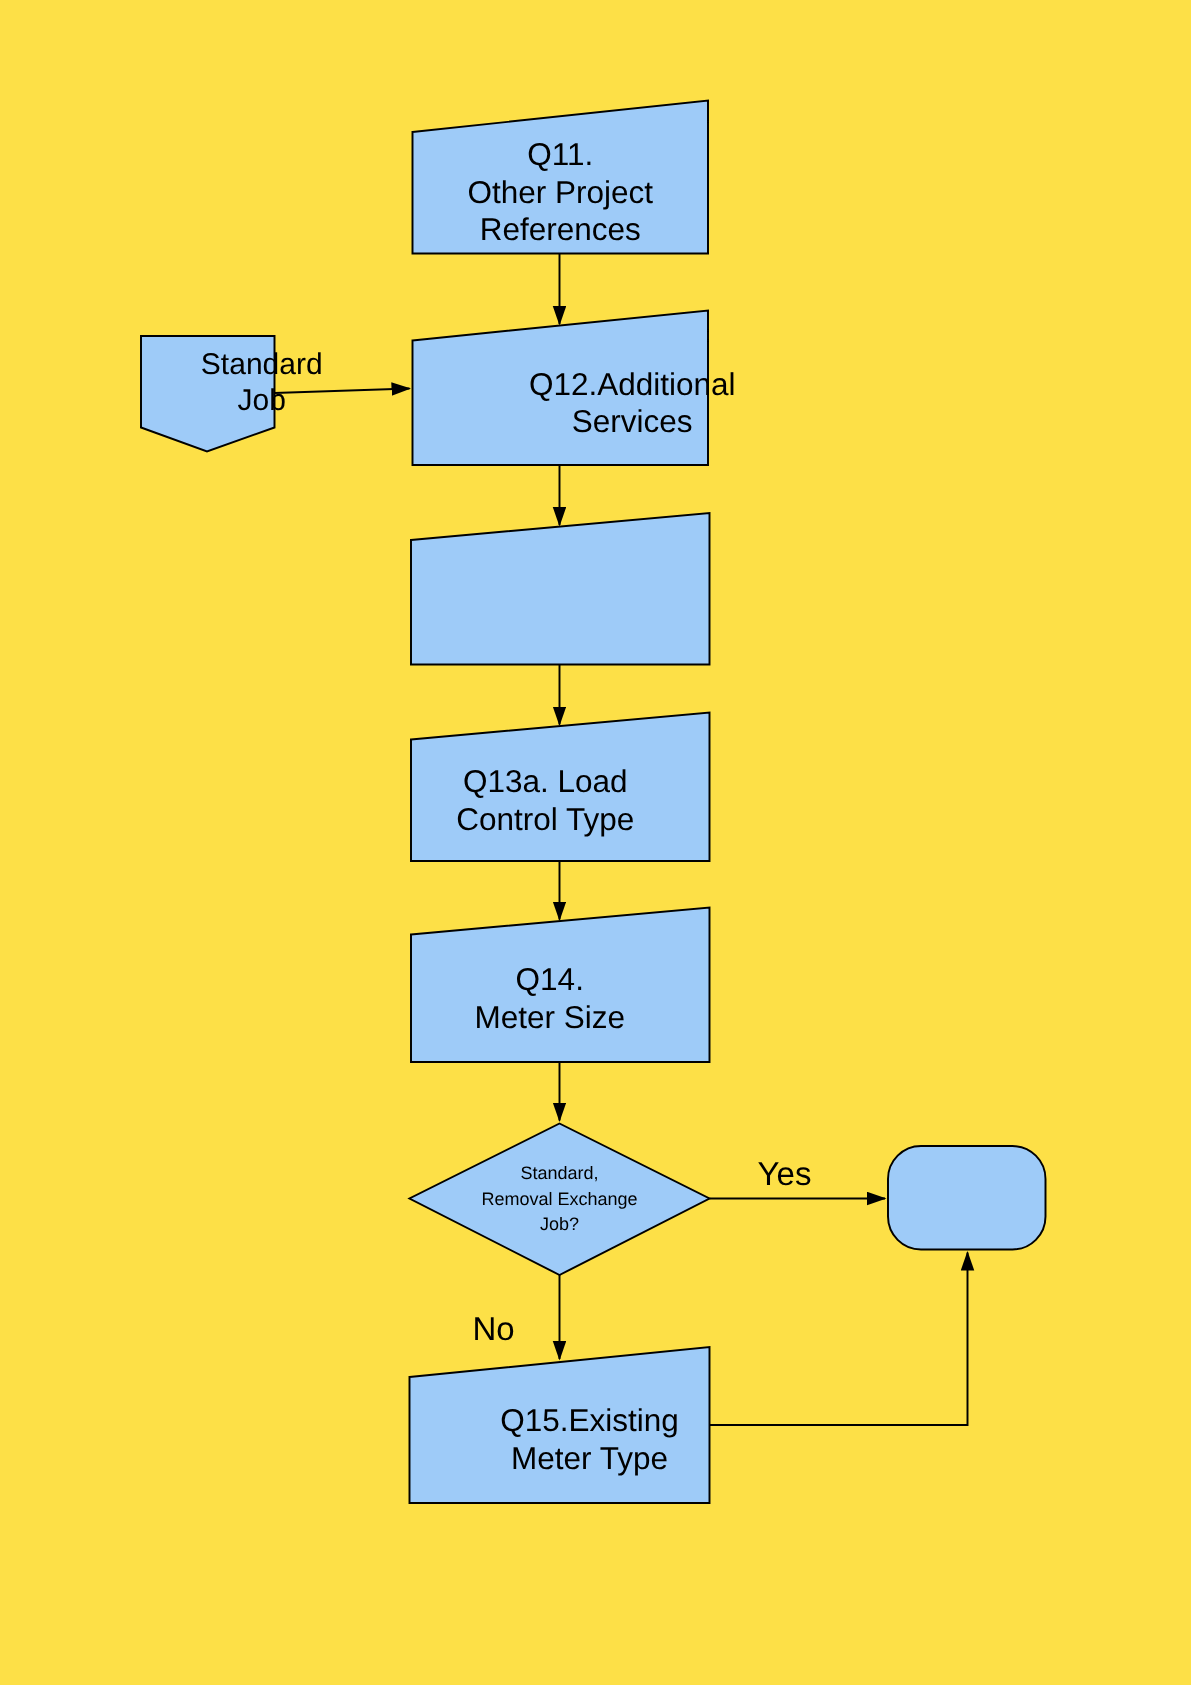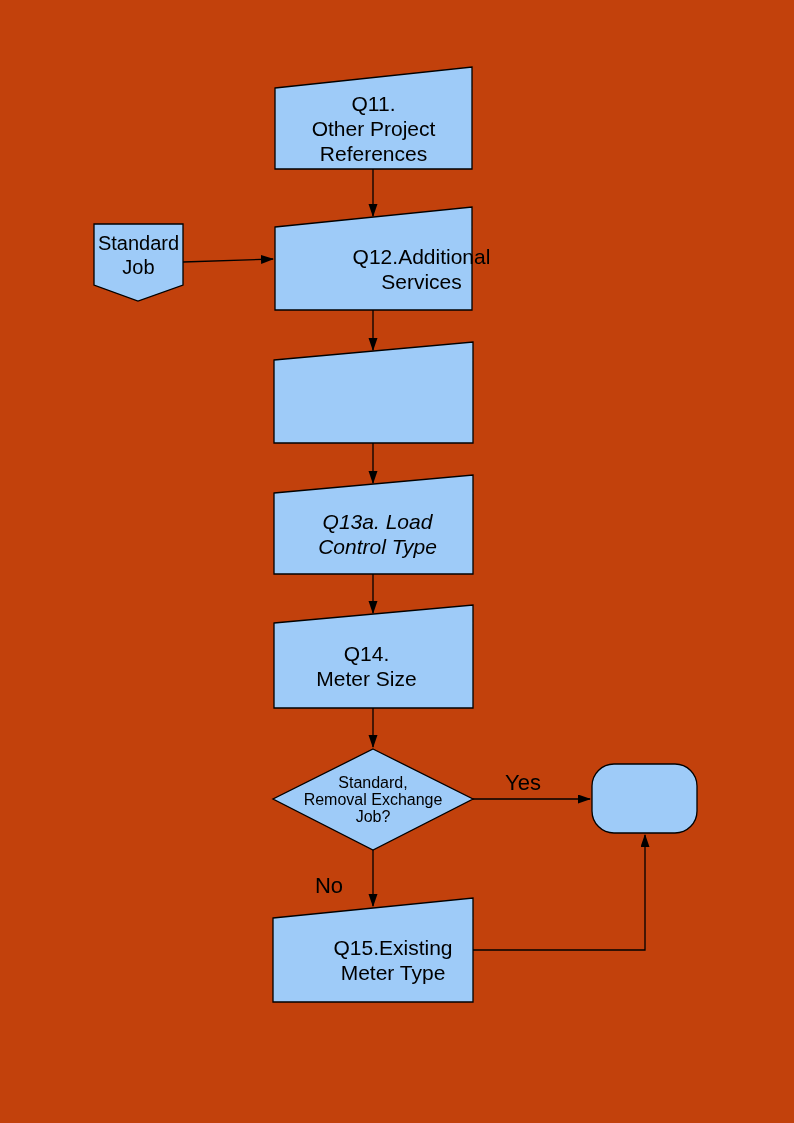--- a/index.html
+++ b/index.html
@@ -5,41 +5,41 @@
   html, body {
     margin: 0;
     padding: 0;
     background: #ffffff;
     font-family: "Liberation Sans", sans-serif;
   }
   .stage {
     position: relative;
     width: 794px;
     height: 1123px;
-    background: #c2410c;
+    background: #fde047;
     overflow: hidden;
   }
   .stage svg {
     position: absolute;
     left: 0;
     top: 0;
   }
   .label {
     position: absolute;
     display: flex;
     align-items: center;
     justify-content: center;
     text-align: center;
     color: #000000;
     white-space: pre-line;
     pointer-events: none;
   }
   .node-label   { font-size: 21px; line-height: 25px; }
   .sj-label     { font-size: 20px; line-height: 24px; }
-  .diamond-label{ font-size: 16px; line-height: 17px; }
+  .diamond-label{ font-size: 12px; line-height: 17px; }
   .end-label    { font-size: 21px; }
   .edge-label   { font-size: 22px; }
   polygon.node, rect.node {
     stroke: #000000;
     stroke-width: 1.3;
   }
   .connector {
     stroke: #000000;
     stroke-width: 1.3;
     fill: none;
@@ -91,28 +91,28 @@
 
     <line class="connector" x1="373" y1="850" x2="373" y2="906" marker-end="url(#arrow)"></line>
 
     <path class="connector" d="M473,950 L645,950 L645,835" marker-end="url(#arrow)"></path>
   </svg>
 
   <div class="label node-label" style="left:275px; top:88px; width:197px; height:81px;">Q11.
 Other Project
 References</div>
 
-  <div class="label sj-label" style="left:94px; top:224px; width:89px; height:61px;">Standard
+  <div class="label sj-label" style="left:94px; top:224px; width:89px; height:61px;padding-left:36px;">Standard
 Job</div>
 
   <div class="label node-label" style="left:275px; top:227px; width:197px; height:83px;margin-left:48px;">Q12.Additional
 Services</div>
 
 
-  <div class="label node-label" style="left:278px; top:493px; width:199px; height:81px;font-style:italic;">Q13a. Load
+  <div class="label node-label" style="left:264px; top:493px; width:199px; height:81px;">Q13a. Load
 Control Type</div>
 
   <div class="label node-label" style="left:274px; top:623px; width:185px; height:85px;">Q14.
 Meter Size</div>
 
   <div class="label diamond-label" style="left:283px; top:764px; width:180px; height:70px;">Standard,
 Removal Exchange
 Job?</div>
 
 

